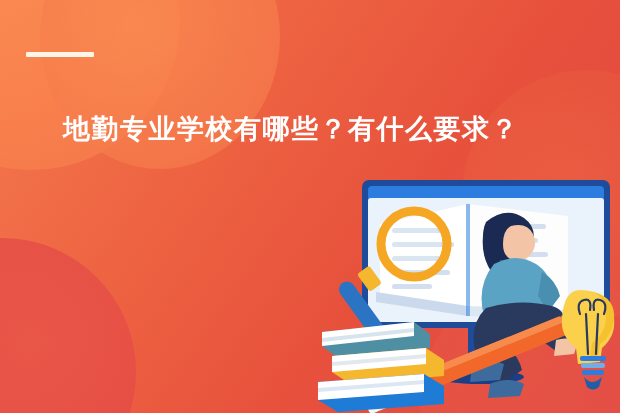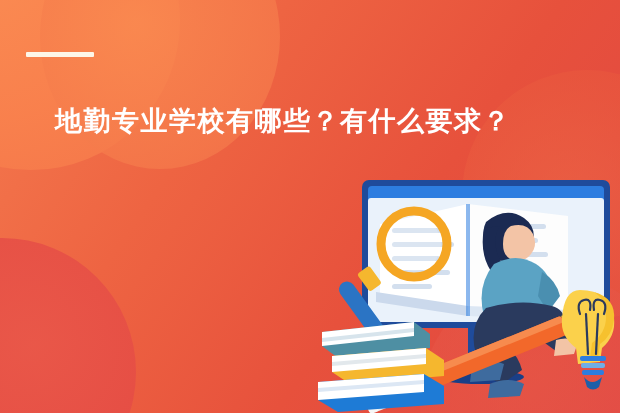--- a/index.html
+++ b/index.html
@@ -38,21 +38,21 @@
     opacity:.45;
   }
   
   #accent-rule{
     position:absolute;left:26px;top:52px;width:68px;height:5px;
     background:#FDF6E8;border-radius:1px;
   }
   
   #title{
     position:absolute;left:55px;top:104px;
-    margin:0;
+    margin:8px;
     font-size:27px;line-height:34px;font-weight:700;
     color:#FFFFFF;letter-spacing:1.5px;white-space:nowrap;
   }
   
   #illustration{position:absolute;left:318px;top:168px;width:302px;height:245px;}
   #illustration svg{display:block;width:100%;height:100%;}
 </style>
 </head>
 <body>
 

